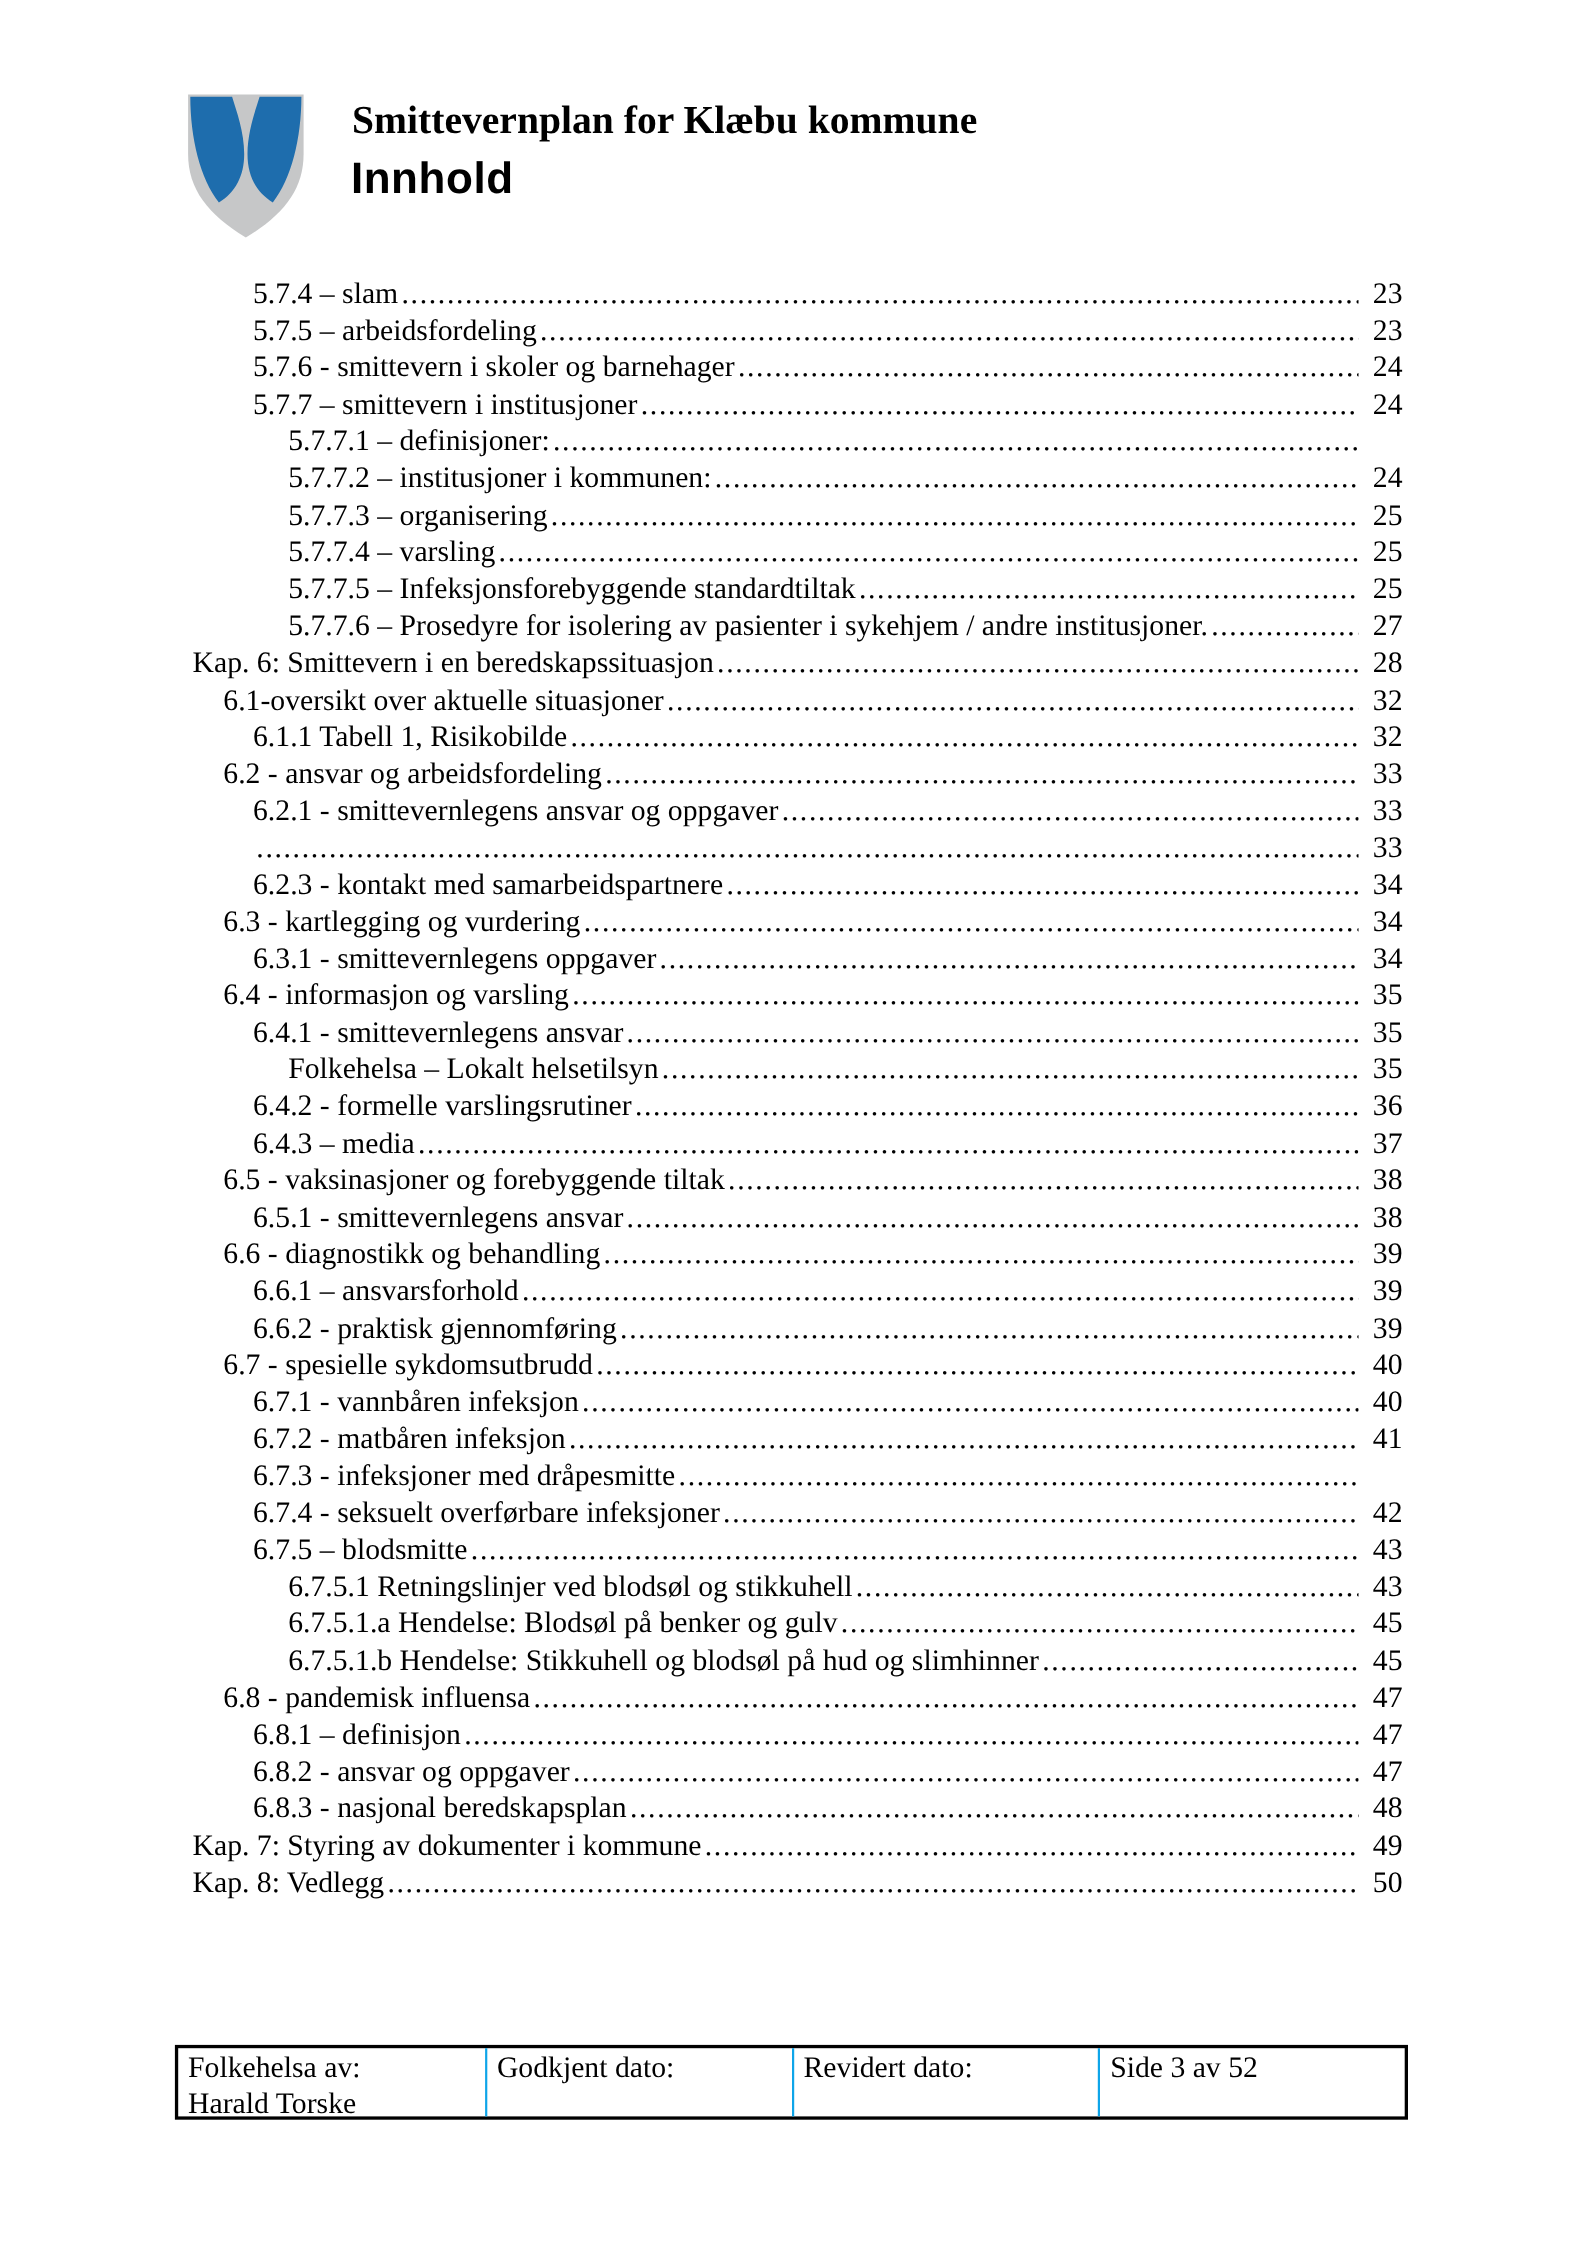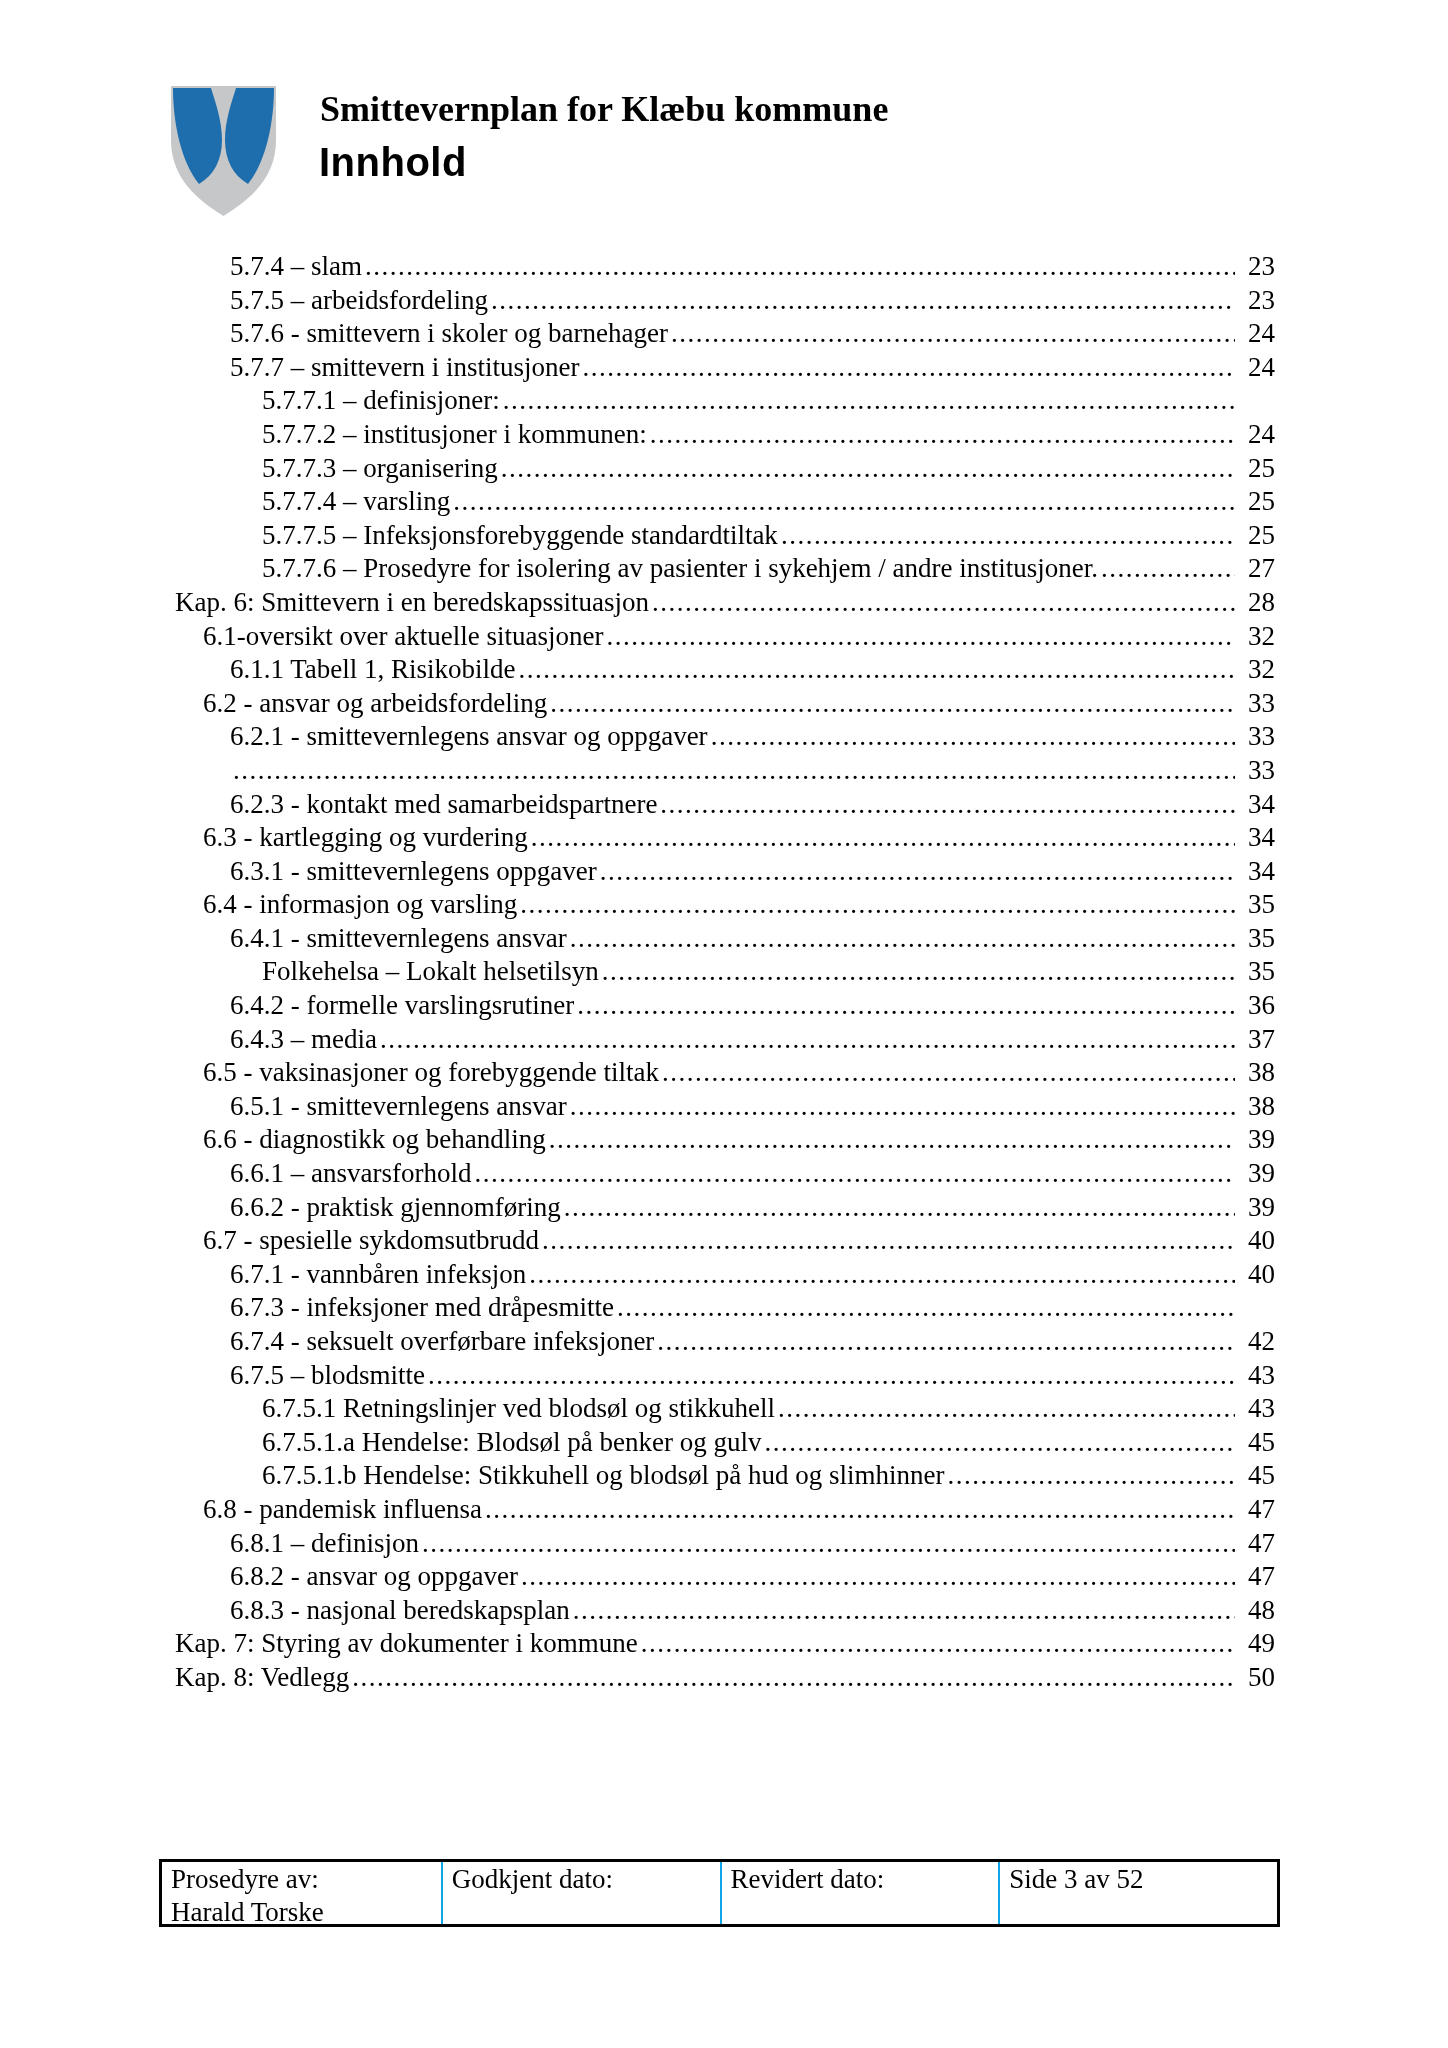--- a/index.html
+++ b/index.html
@@ -243,20 +243,25 @@
         <span class="toc-label">6.7 - spesielle sykdomsutbrudd</span>
         <span class="toc-dots"></span>
         <span class="toc-page">40</span>
       </div>
       <div class="toc-row lvl3">
         <span class="toc-label">6.7.1 - vannbåren infeksjon</span>
         <span class="toc-dots"></span>
         <span class="toc-page">40</span>
       </div>
       <div class="toc-row lvl3">
+        <span class="toc-label">6.7.2 - matbåren infeksjon</span>
+        <span class="toc-dots"></span>
+        <span class="toc-page">41</span>
+      </div>
+      <div class="toc-row lvl3">
         <span class="toc-label">6.7.3 - infeksjoner med dråpesmitte</span>
         <span class="toc-dots"></span>
         <span class="toc-page"></span>
       </div>
       <div class="toc-row lvl3">
         <span class="toc-label">6.7.4 - seksuelt overførbare infeksjoner</span>
         <span class="toc-dots"></span>
         <span class="toc-page">42</span>
       </div>
       <div class="toc-row lvl3">
@@ -306,21 +311,21 @@
       </div>
       <div class="toc-row lvl1">
         <span class="toc-label">Kap. 8: Vedlegg</span>
         <span class="toc-dots"></span>
         <span class="toc-page">50</span>
       </div>
     </div>
 
   <div class="footer-table">
     <div class="footer-cell">
-      <div>Prosedyre av:</div>
+      <div>Folkehelsa av:</div>
       <div>Harald Torske</div>
     </div>
     <div class="footer-cell">
       <div>Godkjent dato:</div>
     </div>
     <div class="footer-cell">
       <div>Revidert dato:</div>
     </div>
     <div class="footer-cell">
       <div>Side 3 av 52</div>

